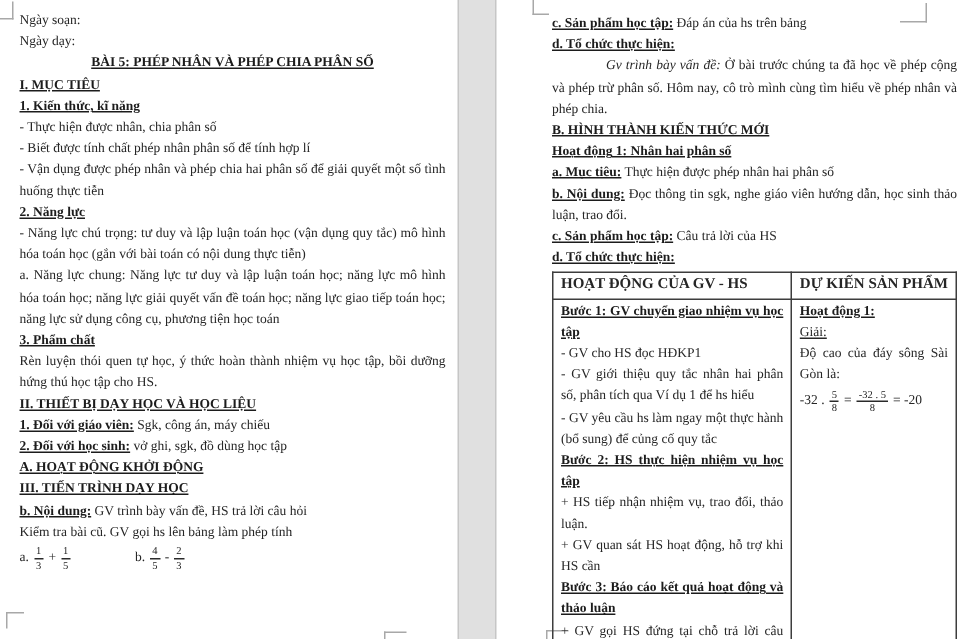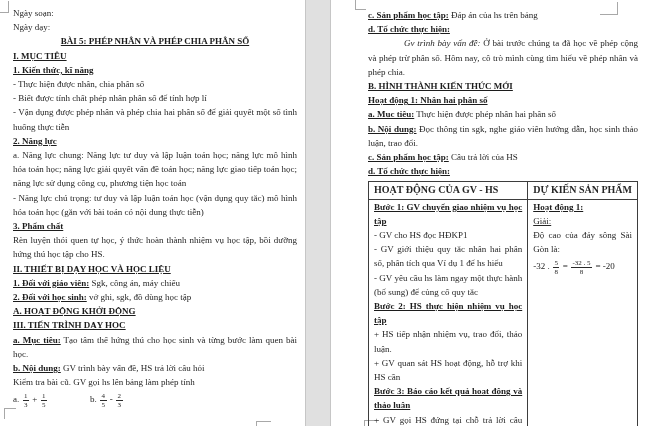--- a/index.html
+++ b/index.html
@@ -62,30 +62,29 @@
     <div class="content c1">
         <div class="ln"><span>Ngày soạn:</span></div>
         <div class="ln"><span>Ngày dạy:</span></div>
         <div class="ln" style="text-align: center;"><b>BÀI 5: PHÉP NHÂN VÀ PHÉP CHIA PHÂN SỐ</b></div>
         <div class="ln"><b>I. MỤC TIÊU</b></div>
         <div class="ln"><b>1. Kiến thức, kĩ năng</b></div>
         <div class="ln"><span>- Thực hiện được nhân, chia phân số</span></div>
         <div class="ln"><span>- Biết được tính chất phép nhân phân số để tính hợp lí</span></div>
         <div class="ln"><span>- Vận dụng được phép nhân và phép chia hai phân số để giải quyết một số tình huống thực tiễn</span></div>
         <div class="ln"><b>2. Năng lực</b></div>
+        <div class="ln"><span>- Năng lực chú trọng: tư duy và lập luận toán học (vận dụng quy tắc) mô hình hóa toán học (gắn với bài toán có nội dung thực tiễn)</span></div>
         <div class="ln"><span>a. Năng lực chung: Năng lực tư duy và lập luận toán học; năng lực mô hình hóa toán học; năng lực giải quyết vấn đề toán học; năng lực giao tiếp toán học; năng lực sử dụng công cụ, phương tiện học toán</span></div>
-        <div class="ln"><span>- Năng lực chú trọng: tư duy và lập luận toán học (vận dụng quy tắc) mô hình hóa toán học (gắn với bài toán có nội dung thực tiễn)</span></div>
         <div class="ln"><b>3. Phẩm chất</b></div>
         <div class="ln"><span>Rèn luyện thói quen tự học, ý thức hoàn thành nhiệm vụ học tập, bồi dưỡng hứng thú học tập cho HS.</span></div>
         <div class="ln"><b>II. THIẾT BỊ DẠY HỌC VÀ HỌC LIỆU</b></div>
         <div class="ln"><b>1. Đối với giáo viên:</b><span> Sgk, công án, máy chiếu</span></div>
         <div class="ln"><b>2. Đối với học sinh:</b><span> vở ghi, sgk, đồ dùng học tập</span></div>
         <div class="ln"><b>A. HOẠT ĐỘNG KHỞI ĐỘNG</b></div>
         <div class="ln"><b>III. TIẾN TRÌNH DẠY HỌC</b></div>
-        <div class="ln"><b>a. Mục tiêu:</b><span> Tạo tâm thế hứng thú cho học sinh và từng bước làm quen bài học.</span></div>
         <div class="ln"><b>b. Nội dung:</b><span> GV trình bày vấn đề, HS trả lời câu hỏi</span></div>
         <div class="ln"><span>Kiểm tra bài cũ. GV gọi hs lên bảng làm phép tính</span></div>
         <div class="ln math"><span>a. </span><span class="frac">
             <span class="num">1</span>
             <span class="den">3</span>
           </span><span> + </span><span class="frac">
             <span class="num">1</span>
             <span class="den">5</span>
           </span><span class="tab"></span><span>b. </span><span class="frac">
             <span class="num">4</span>

